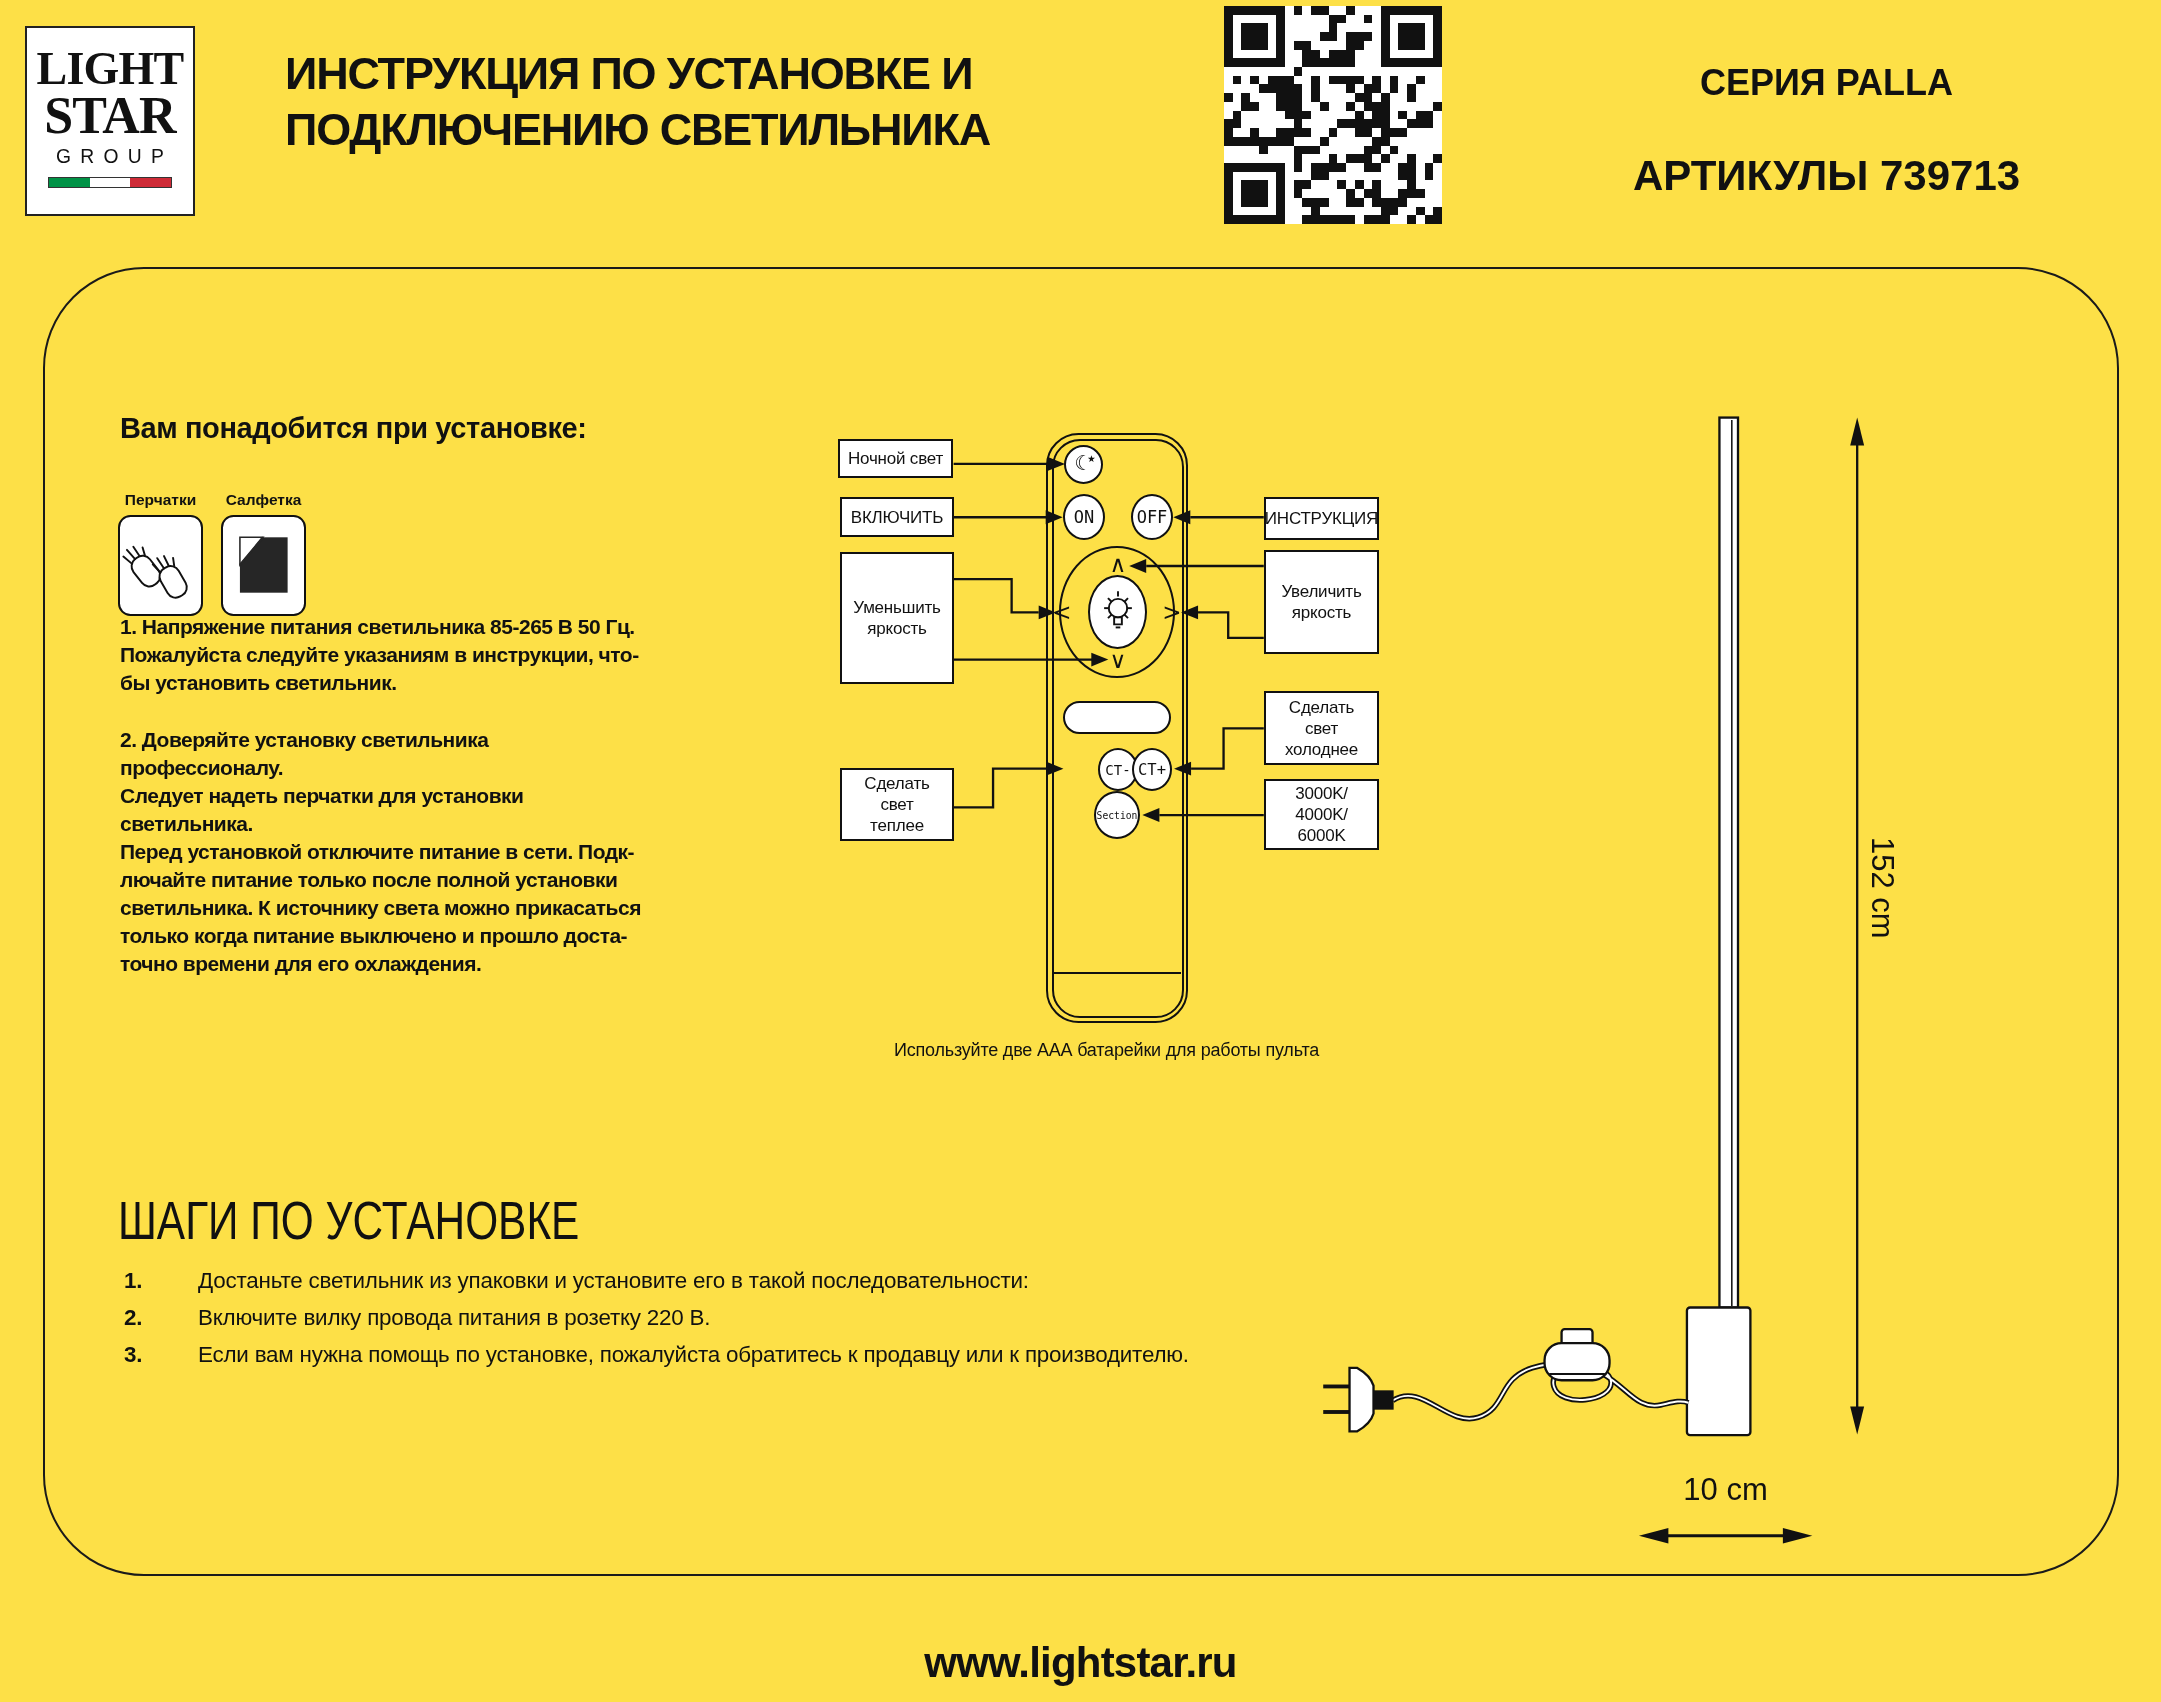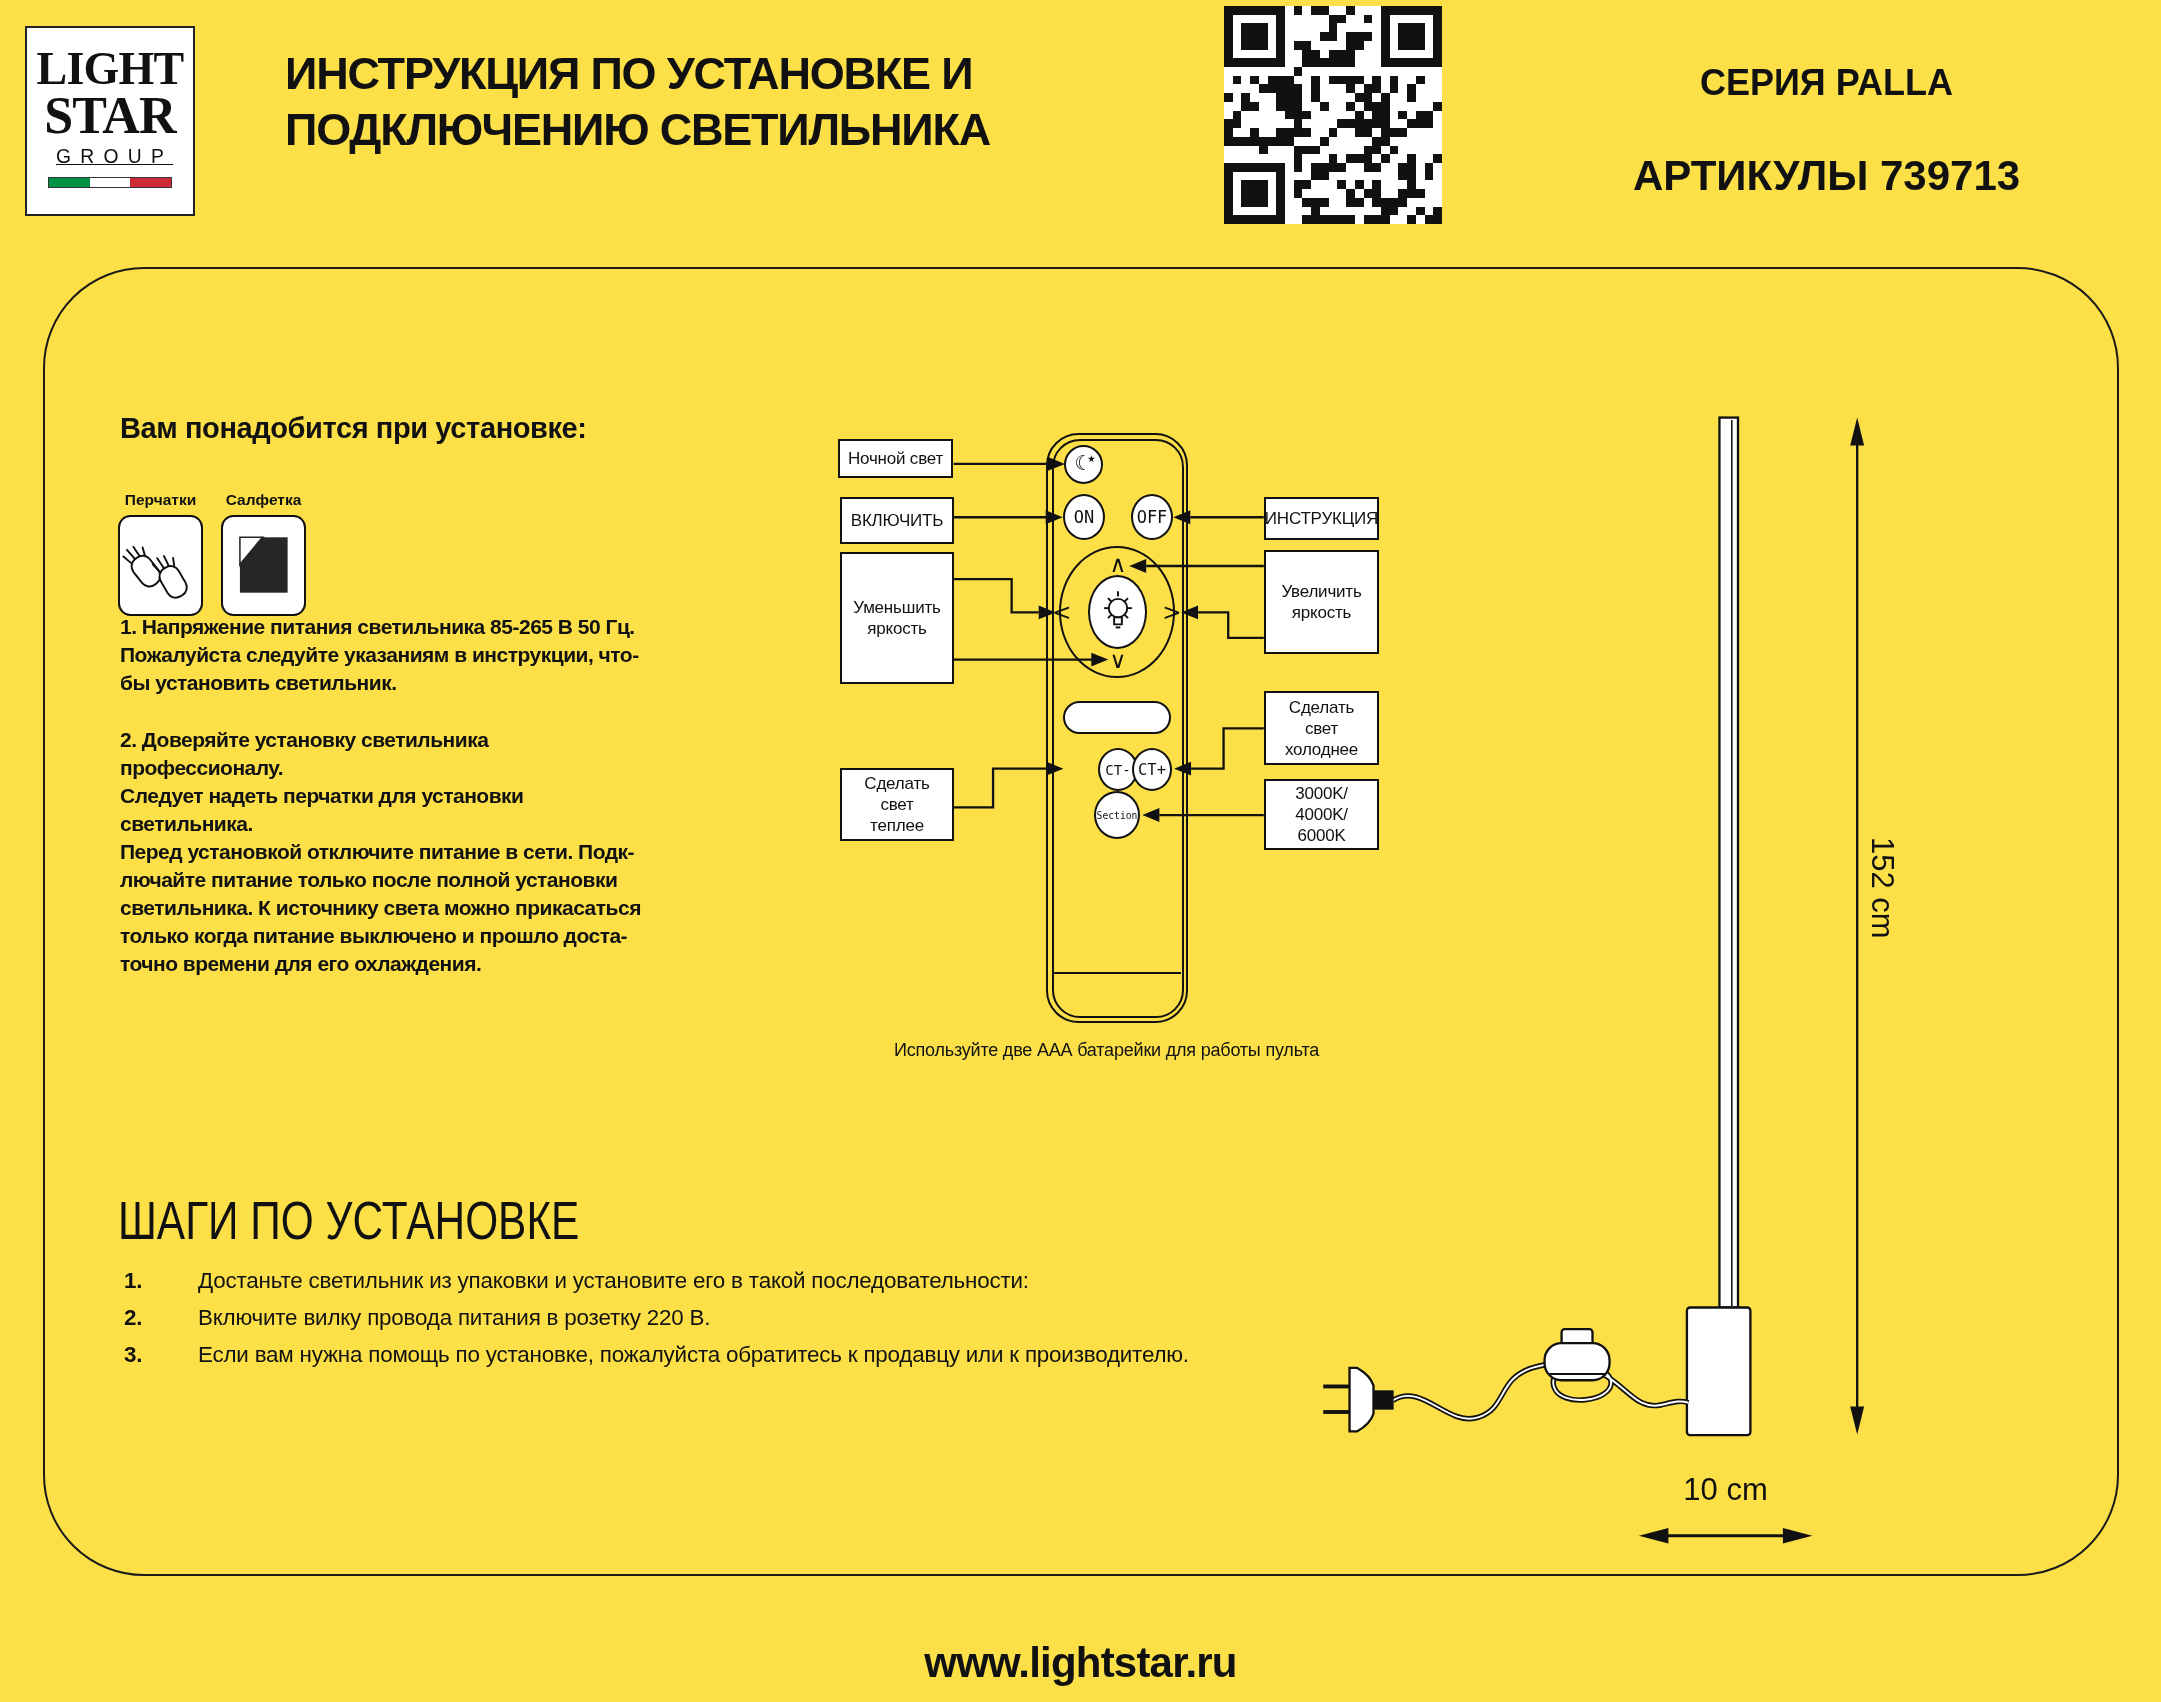--- a/index.html
+++ b/index.html
@@ -9,21 +9,21 @@
     font-family:"Liberation Sans", sans-serif; color:#111; overflow:hidden;
   }
   .abs { position:absolute; }
   .prewrap { white-space:pre-line; }
   .cflex { display:flex; align-items:center; justify-content:center; text-align:center; }
 
   
   .logo-box { border:2.3px solid #222; background:#fff; text-align:center; padding-top:18.6px; }
   .logo-l1 { font-family:"Liberation Serif", serif; font-weight:700; font-size:46px; letter-spacing:-0.8px; line-height:45px; }
   .logo-l2 { font-family:"Liberation Serif", serif; font-weight:700; font-size:52px; letter-spacing:-0.8px; line-height:50px; }
-  .logo-l3 { font-family:"Liberation Sans", sans-serif; font-weight:400; font-size:19.3px; letter-spacing:9.3px; margin-top:4.6px; text-indent:9.3px;text-decoration:underline; }
+  .logo-l3 { font-family:"Liberation Sans", sans-serif; font-weight:400; font-size:19.3px; letter-spacing:9.3px; margin-top:4.6px; text-indent:9.3px; }
   .flag { width:124px; height:10.8px; margin:9.3px auto 0 auto; border:1.5px solid #333; display:flex; }
   .flag div { flex:1; height:100%; }
   .title-line { font-size:45px; font-weight:700; letter-spacing:-1.2px; white-space:nowrap; }
   .hdr-right { font-weight:700; text-align:center; white-space:nowrap; }
 
   
   .main-frame { border:2.3px solid #1a1a1a; border-radius:101px; background:transparent; }
 
   .needs-heading { font-size:29px; font-weight:700; letter-spacing:-0.4px; }
   .tool-label { font-size:15.5px; font-weight:700; text-align:center; }
@@ -389,21 +389,21 @@
   <div class="abs chev" style="left:1051px; top:597px; width:21.7px; height:29px;">&lt;</div>
   <div class="abs chev" style="left:1161px; top:597px; width:21.7px; height:29px;">&gt;</div>
 
   <div class="abs rc-pill" style="left:1063px; top:701px; width:108px; height:32.5px;"></div>
 
   <div class="abs rc-btn" style="left:1098px; top:748px; width:40px; height:43px; font-size:14px;text-align:center;">CT-</div>
   <div class="abs rc-btn" style="left:1132px; top:748px; width:40px; height:43px; font-size:15.5px;">CT+</div>
   <div class="abs rc-btn" style="left:1094px; top:791px; width:46px; height:48px; font-size:9.7px;">Section</div>
 
   <div class="abs lbl-box cflex prewrap" style="left:838px; top:439px; width:115px; height:39px;">Ночной свет</div>
-  <div class="abs lbl-box cflex prewrap" style="left:840px; top:497px; width:114px; height:47px;">ВКЛЮЧИТЬ</div>
+  <div class="abs lbl-box cflex prewrap" style="left:840px; top:497px; width:114px; height:40px;">ВКЛЮЧИТЬ</div>
   <div class="abs lbl-box cflex prewrap" style="left:840px; top:552px; width:114px; height:132px;">Уменьшить
 яркость</div>
   <div class="abs lbl-box cflex prewrap" style="left:840px; top:768px; width:114px; height:73px;">Сделать
 свет
 теплее</div>
   <div class="abs lbl-box cflex prewrap" style="left:1264px; top:497px; width:115px; height:43px;">ИНСТРУКЦИЯ</div>
   <div class="abs lbl-box cflex prewrap" style="left:1264px; top:550px; width:115px; height:104px;">Увеличить
 яркость</div>
   <div class="abs lbl-box cflex prewrap" style="left:1264px; top:691px; width:115px; height:74px;">Сделать
 свет

